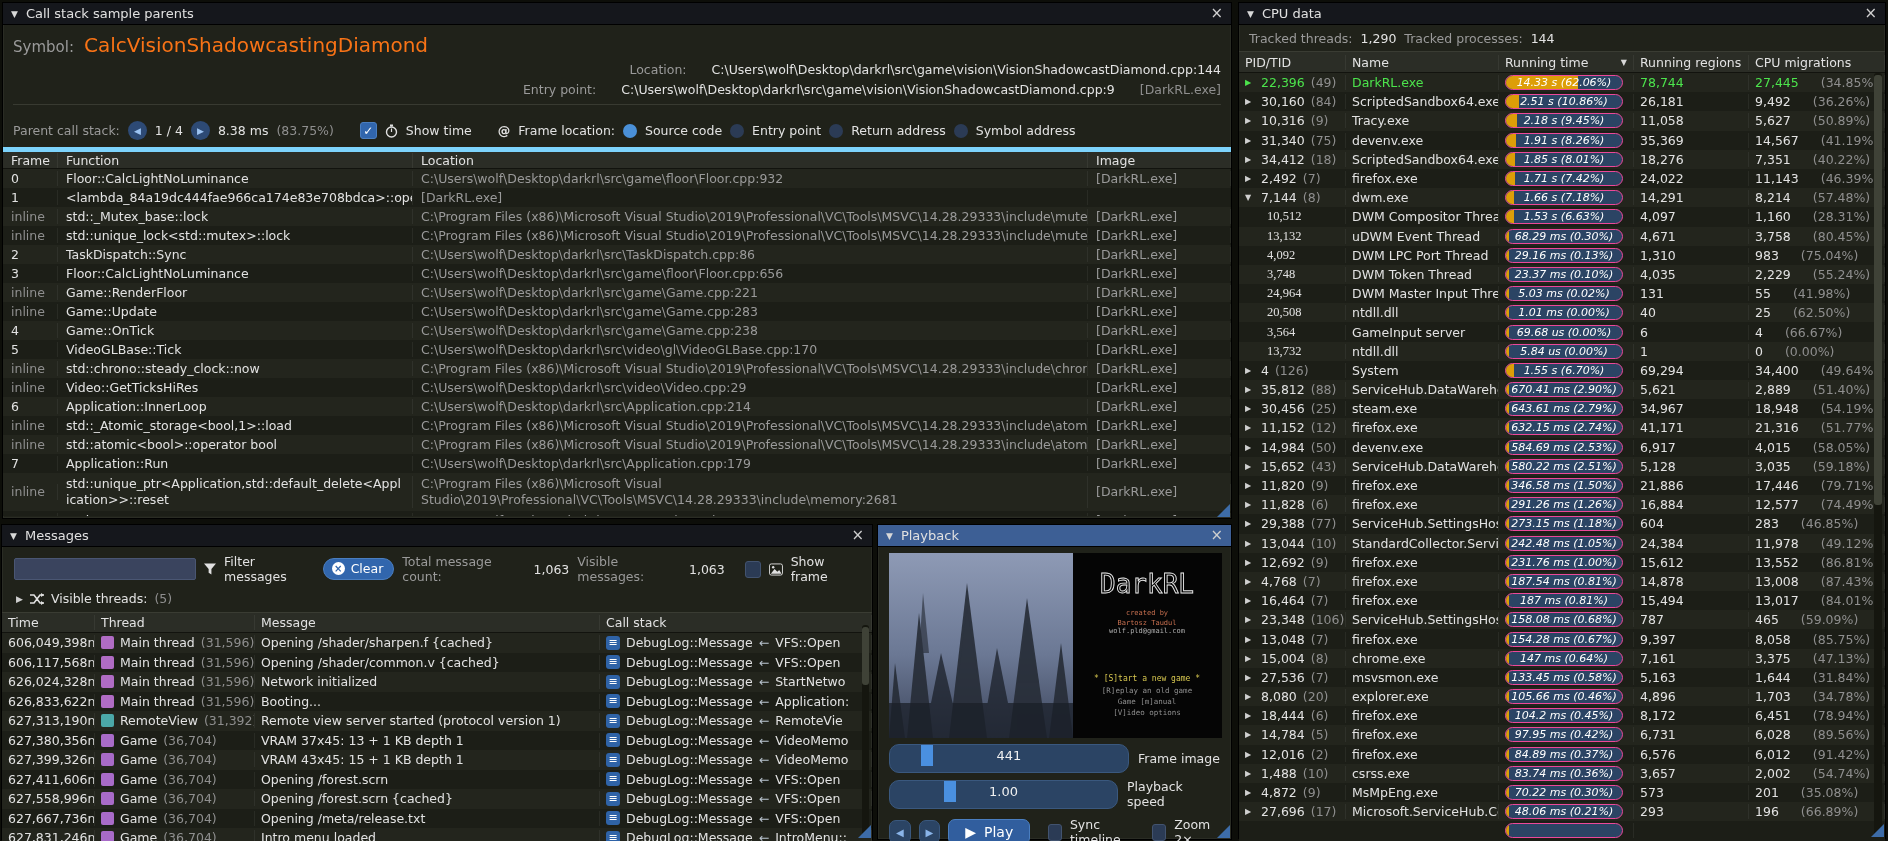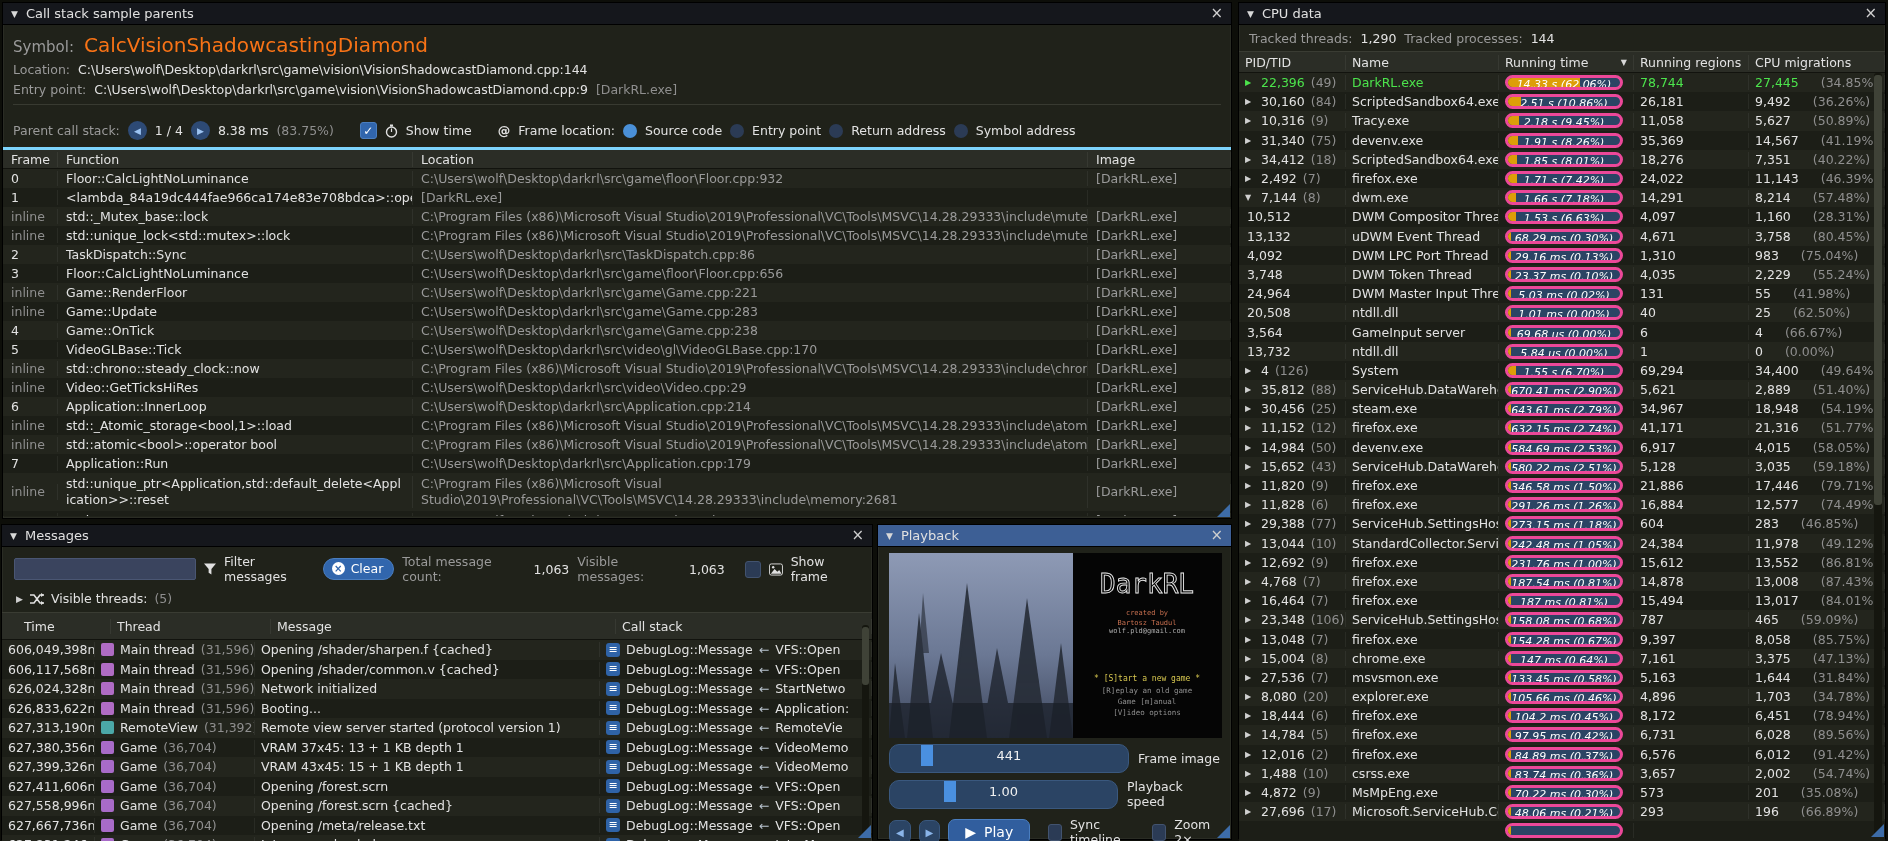--- a/index.html
+++ b/index.html
@@ -16,33 +16,33 @@
   .dim { color:#8f8f8f; }
   .lbl { color:#9a9a9a; }
   .cnt { color:#8f8f8f; }
 
   
   #callstack { left:2px; top:2px; width:1230px; height:517px; }
   .cs-head { padding:8px 10px 9px 10px; }
   .sym-line { display:flex; align-items:baseline; gap:10px; }
   .sym-label { font-size:15px; color:#9a9a9a; }
   .sym-value { font-size:20px; color:#f97316; }
-  .info-line { display:flex; gap:8px; margin-top:5px; font-size:12.5px; }
+  .info-line { display:flex; gap:25px; margin-top:5px; font-size:12.5px;justify-content:flex-end; }
   .entry-sep { border-bottom:1px solid #383a31; padding-bottom:7px; }
   .ctl-line { display:flex; align-items:center; gap:8px; padding:7px 10px; font-size:12.5px; }
   .round-btn { width:19px; height:19px; border-radius:50%; background:#2d4a75; color:#9cc3f2;
     display:flex; align-items:center; justify-content:center; font-size:9px; }
   .cb { width:17px; height:17px; border-radius:3px; background:#2b3b55; border:1px solid #42536f;
     display:flex; align-items:center; justify-content:center; font-size:12px; color:#fff; }
   .cb.checked { background:#3166ad; border-color:#4a7ec0; }
   .radio { width:14px; height:14px; border-radius:50%; background:#2b3b55; }
   .radio.sel { background:#4a90d8; }
   .ctl-gap { width:10px; }
   .cs-table-head, .cs-row { display:grid; grid-template-columns:55px 355px 675px 1fr; }
-  .cs-table-head { background:#2b2d26; border-top:3px solid #7dd3fc; border-bottom:1px solid #12130e;
+  .cs-table-head { background:#2b2d26; border-top:5px solid #7dd3fc; border-bottom:1px solid #12130e;
     height:22px; align-items:center; }
   .cs-table-head>div, .cs-row>div { padding:0 8px; overflow:hidden; white-space:nowrap; border-right:1px solid rgba(255,255,255,0.06); }
   .cs-rows { overflow:hidden; height:347px; }
   .cs-row { height:19px; align-items:center; }
   .cs-row:nth-child(odd) { background:#23251d; }
   .cs-row:nth-child(even) { background:#1c1e17; }
   .cs-row.wrap { height:38px; }
   .cs-row.wrap>div { white-space:normal; overflow-wrap:anywhere; line-height:1.25; }
   .f-loc, .f-img { color:#9a9a9a; }
 
@@ -51,21 +51,21 @@
   .msg-ctl { display:flex; align-items:center; gap:8px; padding:7px 12px 5px 12px; }
   .filter-input { width:196px; height:22px; background:#3a445e; border:1px solid #4a5673; border-radius:2px; }
   .funnel { width:13px; height:13px; }
   .clear-btn { display:flex; align-items:center; gap:6px; background:#3166ad; border:1px solid #4a7ec0;
     border-radius:11px; padding:2px 10px 3px 8px; color:#fff; }
   .circle-x { width:13px; height:13px; border-radius:50%; background:#fff; color:#3166ad;
     font-size:10px; display:flex; align-items:center; justify-content:center; font-weight:bold; }
   .vis-line { display:flex; align-items:center; gap:7px; padding:2px 14px 6px 14px; }
   .exp-arrow { font-size:9px; color:#d0d0d0; }
   .msg-table-head, .msg-row { display:grid; grid-template-columns:93px 160px 345px 1fr; }
-  .msg-table-head { background:#2b2d26; border-top:1px solid #3a3c33; border-bottom:1px solid #12130e; height:28px; align-items:center;padding-left:16px; }
+  .msg-table-head { background:#2b2d26; border-top:1px solid #3a3c33; border-bottom:1px solid #12130e; height:21px; align-items:center; }
   .msg-table-head>div, .msg-row>div { padding:0 6px; overflow:hidden; white-space:nowrap; border-right:1px solid rgba(255,255,255,0.06); }
   .msg-rows { overflow:hidden; height:215px; }
   .msg-row { height:19.5px; align-items:center; }
   .msg-row:nth-child(odd) { background:#23251d; }
   .msg-row:nth-child(even) { background:#1c1e17; }
   .m-thread { display:flex; align-items:center; gap:6px; }
   .swatch { width:13px; height:13px; border-radius:2px; flex:none; }
   .m-cs { display:flex; align-items:center; gap:6px; }
   .cs-icon { width:14px; height:14px; flex:none; background:#2f63a7; border-radius:3px; color:#fff;
     font-size:11px; line-height:14px; text-align:center; }
@@ -93,24 +93,24 @@
   .cpu-stats { display:flex; gap:8px; align-items:baseline; padding:6px 10px 5px 10px; }
   .cpu-table-head, .cpu-row { display:grid; grid-template-columns:107px 153px 135px 115px 1fr; }
   .cpu-table-head { background:#2b2d26; border-top:1px solid #3a3c33; border-bottom:1px solid #12130e; height:22px; align-items:center; }
   .cpu-table-head>div, .cpu-row>div { padding:0 6px; overflow:hidden; white-space:nowrap; border-right:1px solid rgba(255,255,255,0.06); }
   .cpu-rows { overflow:hidden; height:768px; }
   .cpu-row { height:19.2px; align-items:center; }
   .cpu-row:nth-child(odd) { background:#23251d; }
   .cpu-row:nth-child(even) { background:#1c1e17; }
   .c-pid { display:flex; align-items:center; gap:6px; }
   .c-pid .exp { width:10px; font-size:8px; color:#d0d0d0; flex:none; }
-  .cpu-row.child .c-pid { padding-left:8px; }
+  .cpu-row.child .c-pid { padding-left:28px;font-family:Liberation Serif, serif; }
   .cpu-row.green .pid, .cpu-row.green .c-name, .cpu-row.green .c-reg, .cpu-row.green .mig-v, .cpu-row.green .exp { color:#4ce44c; }
   .c-mig { display:flex; gap:22px; }
-  .bar { position:relative; width:118px; height:15px; background:#2b4464; border:3px solid #ec4899; border-radius:8px; overflow:hidden; }
+  .bar { position:relative; width:118px; height:15px; background:#2b4464; border:1px solid #ec4899; border-radius:8px; overflow:hidden; }
   .bar .fill { position:absolute; left:0; top:0; bottom:0; background:#dd9e08; }
   .bar .bar-text { position:absolute; inset:0; text-align:center; line-height:14px; font-size:11px;
     font-style:italic; color:#fff; white-space:nowrap; }
   .cpu-scroll { position:absolute; right:3px; top:70px; width:8px; height:762px; background:#15160f; border-radius:3px; }
   .cpu-scroll .thumb { position:absolute; top:2px; left:0; width:8px; height:430px; background:#3f4237; border-radius:3px; }
   .sort-head { display:flex; align-items:center; justify-content:space-between; }
   .sort-arrow { font-size:8px; color:#d8d8d8; }
 </style>
 </head>
 <body>

